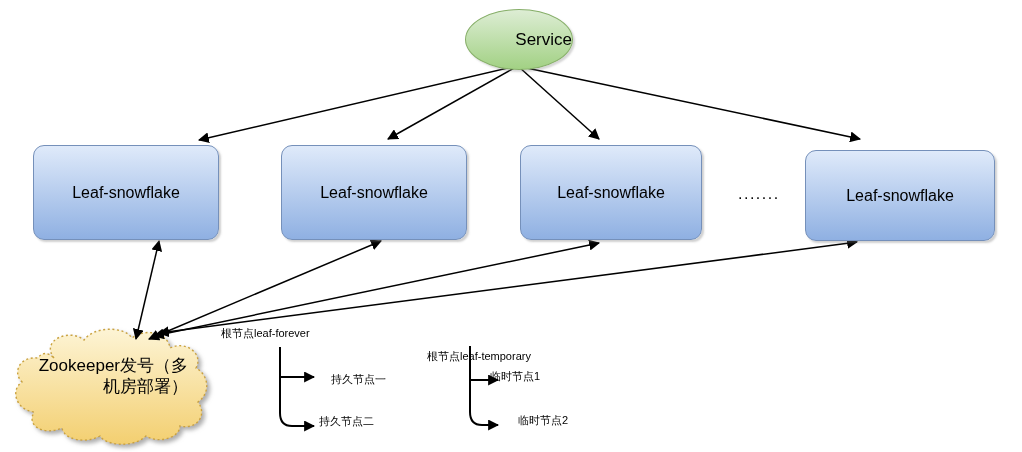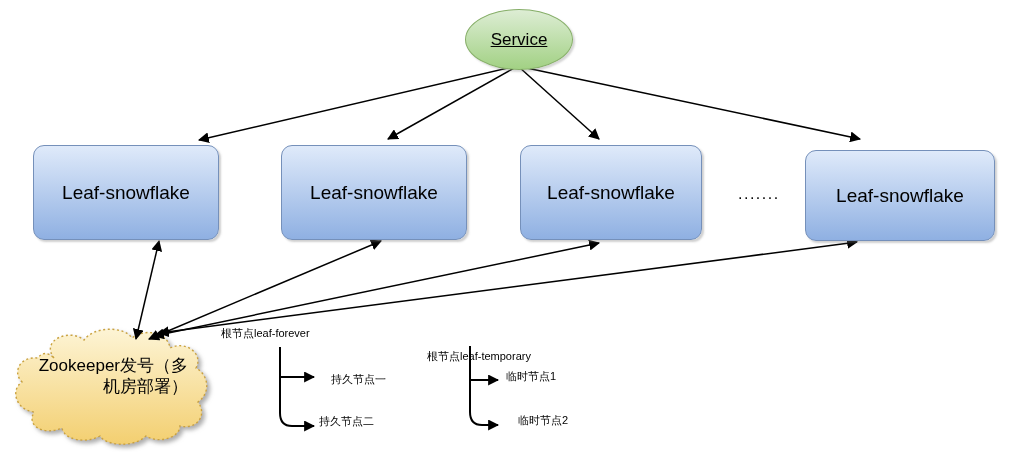--- a/index.html
+++ b/index.html
@@ -16,37 +16,36 @@
 
   .leaf-node {
     position: absolute;
     display: flex;
     align-items: center;
     justify-content: center;
     border: 1px solid #7590ba;
     border-radius: 11px;
     background: linear-gradient(#dfeafa, #8fb0e2);
     box-shadow: 2px 2px 2px rgba(120,120,120,0.35);
-    font-size: 19px;
+    font-size: 16px;
   }
   .node-1 { left: 33px;  top: 145px; width: 184px; height: 93px; }
   .node-2 { left: 281px; top: 145px; width: 184px; height: 93px; }
   .node-3 { left: 520px; top: 145px; width: 180px; height: 93px; }
   .node-4 { left: 805px; top: 150px; width: 188px; height: 89px; }
 
   .service-node {
     position: absolute;
     left: 465px; top: 9px; width: 106px; height: 59px;
-    display: flex; align-items: center; justify-content: center;
+    display: flex; align-items: center; justify-content: flex-end;
     border: 1px solid #86ae68;
     border-radius: 50%;
     background: linear-gradient(#ddedd4, #a2d184);
     box-shadow: 2px 2px 2px rgba(120,120,120,0.3);
     font-size: 17px;
-    text-decoration: underline;
   }
 
   .ellipsis-label {
     position: absolute;
     left: 738px; top: 185px;
     font-size: 16px;
     letter-spacing: 1.5px;
   }
 
   .cloud-label {
@@ -55,21 +54,21 @@
     text-align: right;
     font-size: 17px;
     line-height: 21px;
   }
 
   .tree-label { position: absolute; font-size: 11px; white-space: nowrap; }
   .forever-root    { left: 221px; top: 326px; }
   .forever-child-1 { left: 331px; top: 372px; }
   .forever-child-2 { left: 319px; top: 414px; text-align: right; }
   .temp-root       { left: 427px; top: 324px; margin-top: 25px; }
-  .temp-child-1    { left: 506px; top: 369px; }
+  .temp-child-1    { left: 490px; top: 369px; }
   .temp-child-2    { left: 518px; top: 413px; }
 </style>
 </head>
 <body>
 
 <div class="canvas">
 
   <svg class="layer" width="1022" height="452" viewBox="0 0 1022 452">
     <defs>
       <marker id="ah" viewBox="0 0 10 10" refX="9" refY="5" markerWidth="11" markerHeight="11" orient="auto-start-reverse" markerUnits="userSpaceOnUse">

